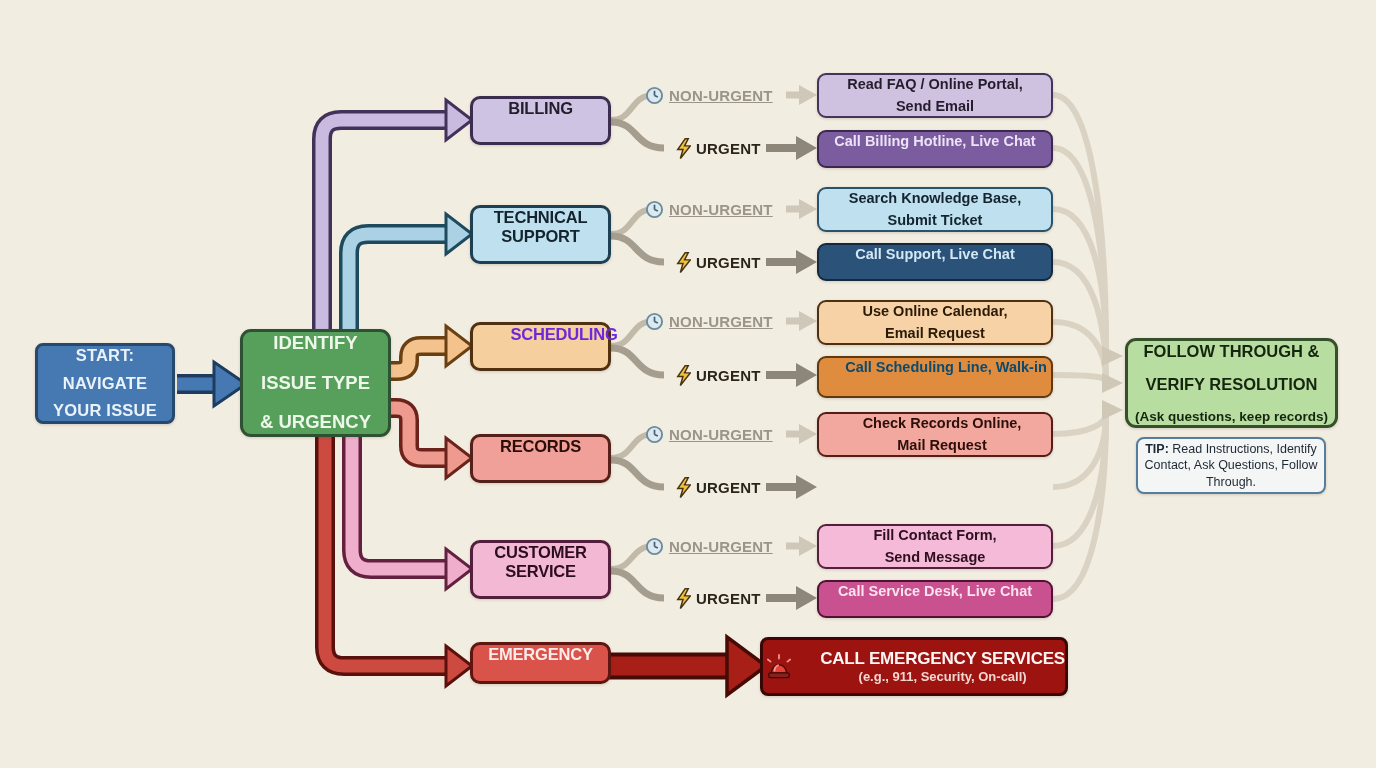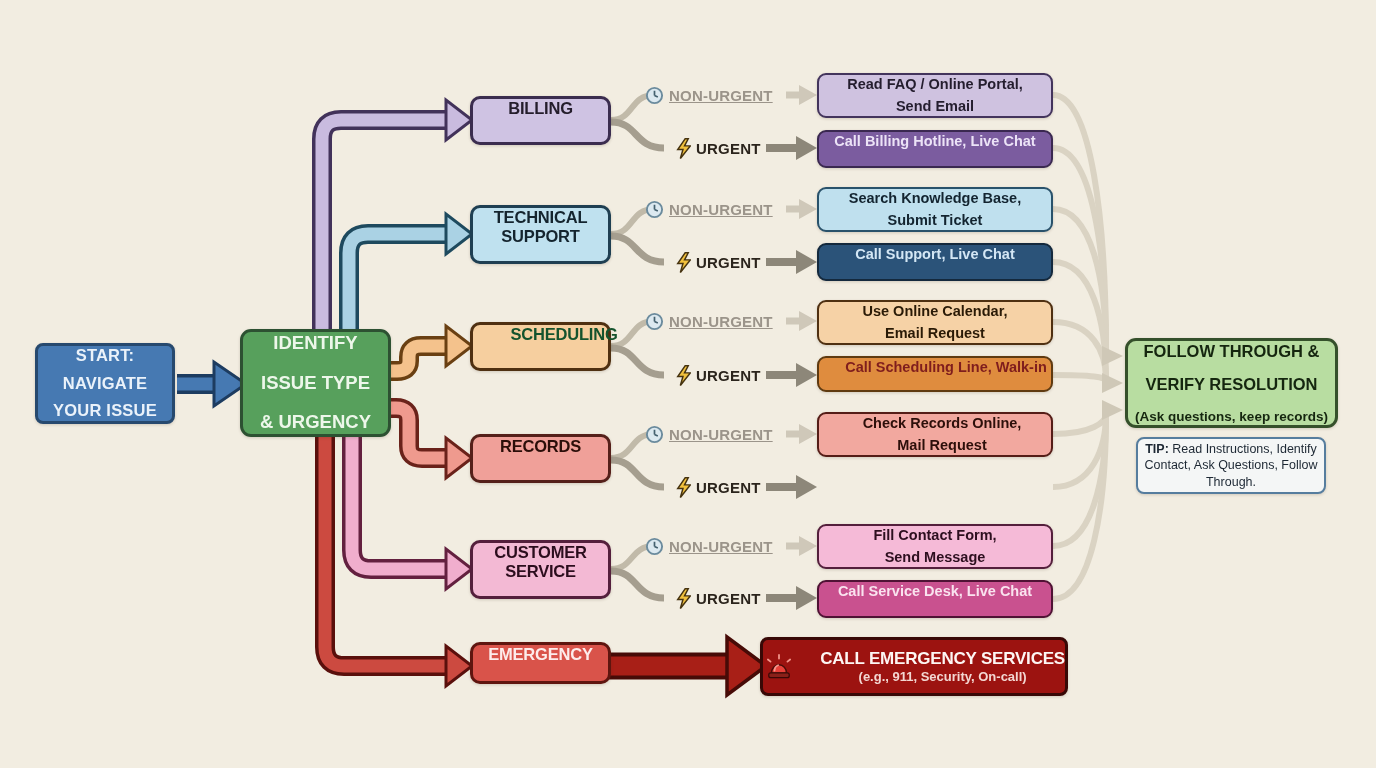--- a/index.html
+++ b/index.html
@@ -11,39 +11,39 @@
         font-weight:bold;box-shadow:0 1px 3px rgba(60,40,20,.18);}
   
   .start{left:35px;top:343px;width:140px;height:81px;background:#4679b2;border:3px solid #27496e;
          color:#eaf2fa;font-size:16.5px;line-height:1.2;letter-spacing:.2px;border-radius:8px;}
   .identify{left:240px;top:329px;width:151px;height:108px;background:#57a05c;border:3px solid #2d5132;
          color:#edf7ea;font-size:18.5px;line-height:1.22;border-radius:11px;}
   
   .cat{left:470px;width:141px;font-size:16.5px;line-height:1.15;color:#241d2b;letter-spacing:-.2px;}
   .cat-billing{top:96px;height:49px;background:#cfc3e3;border:3px solid #3b2d4f;}
   .cat-tech{top:205px;height:59px;background:#bfe1ef;border:3px solid #1f3f52;color:#14242e;}
-  .cat-sched{top:322px;height:49px;background:#f6cf9f;border:3px solid #4f3011;color:#14532d;padding-left:47px;}
+  .cat-sched{top:322px;height:49px;background:#f6cf9f;border:3px solid #4f3011;color:#6d28d9;padding-left:47px;}
   .cat-records{top:434px;height:49px;background:#f0a099;border:3px solid #55201a;color:#2b0d08;}
   .cat-cs{top:540px;height:59px;background:#f3b9d4;border:3px solid #541f3c;color:#2b0d1d;}
   .cat-emergency{top:642px;height:42px;background:#d9534a;border:3px solid #5f150f;color:#fdeceb;}
   
   .lbl{position:absolute;z-index:2;display:flex;align-items:center;gap:5px;height:24px;
        font-weight:bold;font-size:15px;letter-spacing:.2px;}
   .lbl-nu{left:645px;color:#9b948a;text-decoration:underline;}
   .lbl-u{left:676px;color:#2b241c;}
   .nu-1{top:83px;} .nu-2{top:197px;} .nu-3{top:309px;} .nu-4{top:422px;} .nu-5{top:534px;}
   .u-1{top:136px;} .u-2{top:250px;} .u-3{top:363px;} .u-4{top:475px;} .u-5{top:586px;}
   
   .out{left:817px;width:236px;font-size:14.5px;line-height:1.28;border-radius:9px;}
   .o-b-nu{top:73px;height:45px;background:#cfc2e0;border:2.5px solid #43345c;color:#241d2e;}
   .o-b-u{top:130px;height:38px;background:#7b5c9f;border:2.5px solid #3a2850;color:#ece3f7;}
   .o-t-nu{top:187px;height:45px;background:#bfe0ee;border:2.5px solid #29526b;color:#132430;}
   .o-t-u{top:243px;height:38px;background:#2b5379;border:2.5px solid #14293d;color:#d4e7f5;}
   .o-s-nu{top:300px;height:45px;background:#f6d2a6;border:2.5px solid #4f3011;color:#2a1a06;}
-  .o-s-u{top:356px;height:36px;background:#df8c3e;border:2.5px solid #5f3a10;color:#7f1d1d;padding-left:22px;}
+  .o-s-u{top:356px;height:42px;background:#df8c3e;border:2.5px solid #5f3a10;color:#0c4a6e;padding-left:22px;}
   .o-r-nu{top:412px;height:45px;background:#f2a89f;border:2.5px solid #551d17;color:#2d0f0a;padding-left:14px;}
   .o-r-u{top:468px;height:38px;background:#c23b32;border:2.5px solid #4f100b;color:#f8dcd6;}
   .o-c-nu{top:524px;height:45px;background:#f5bad7;border:2.5px solid #541f3c;color:#2d0f1f;}
   .o-c-u{top:580px;height:38px;background:#c9518f;border:2.5px solid #4f1234;color:#fae3ef;}
   
   .em-action{left:760px;top:637px;width:308px;height:59px;background:#9c1310;border:3px solid #380806;
              color:#fdf6f4;flex-direction:row;gap:17px;border-radius:8px;}
   .em-text{display:flex;flex-direction:column;align-items:center;}
   .em-title{font-size:17px;letter-spacing:-.2px;}
   .em-sub{font-size:13px;font-weight:bold;color:#f3d7d2;}

